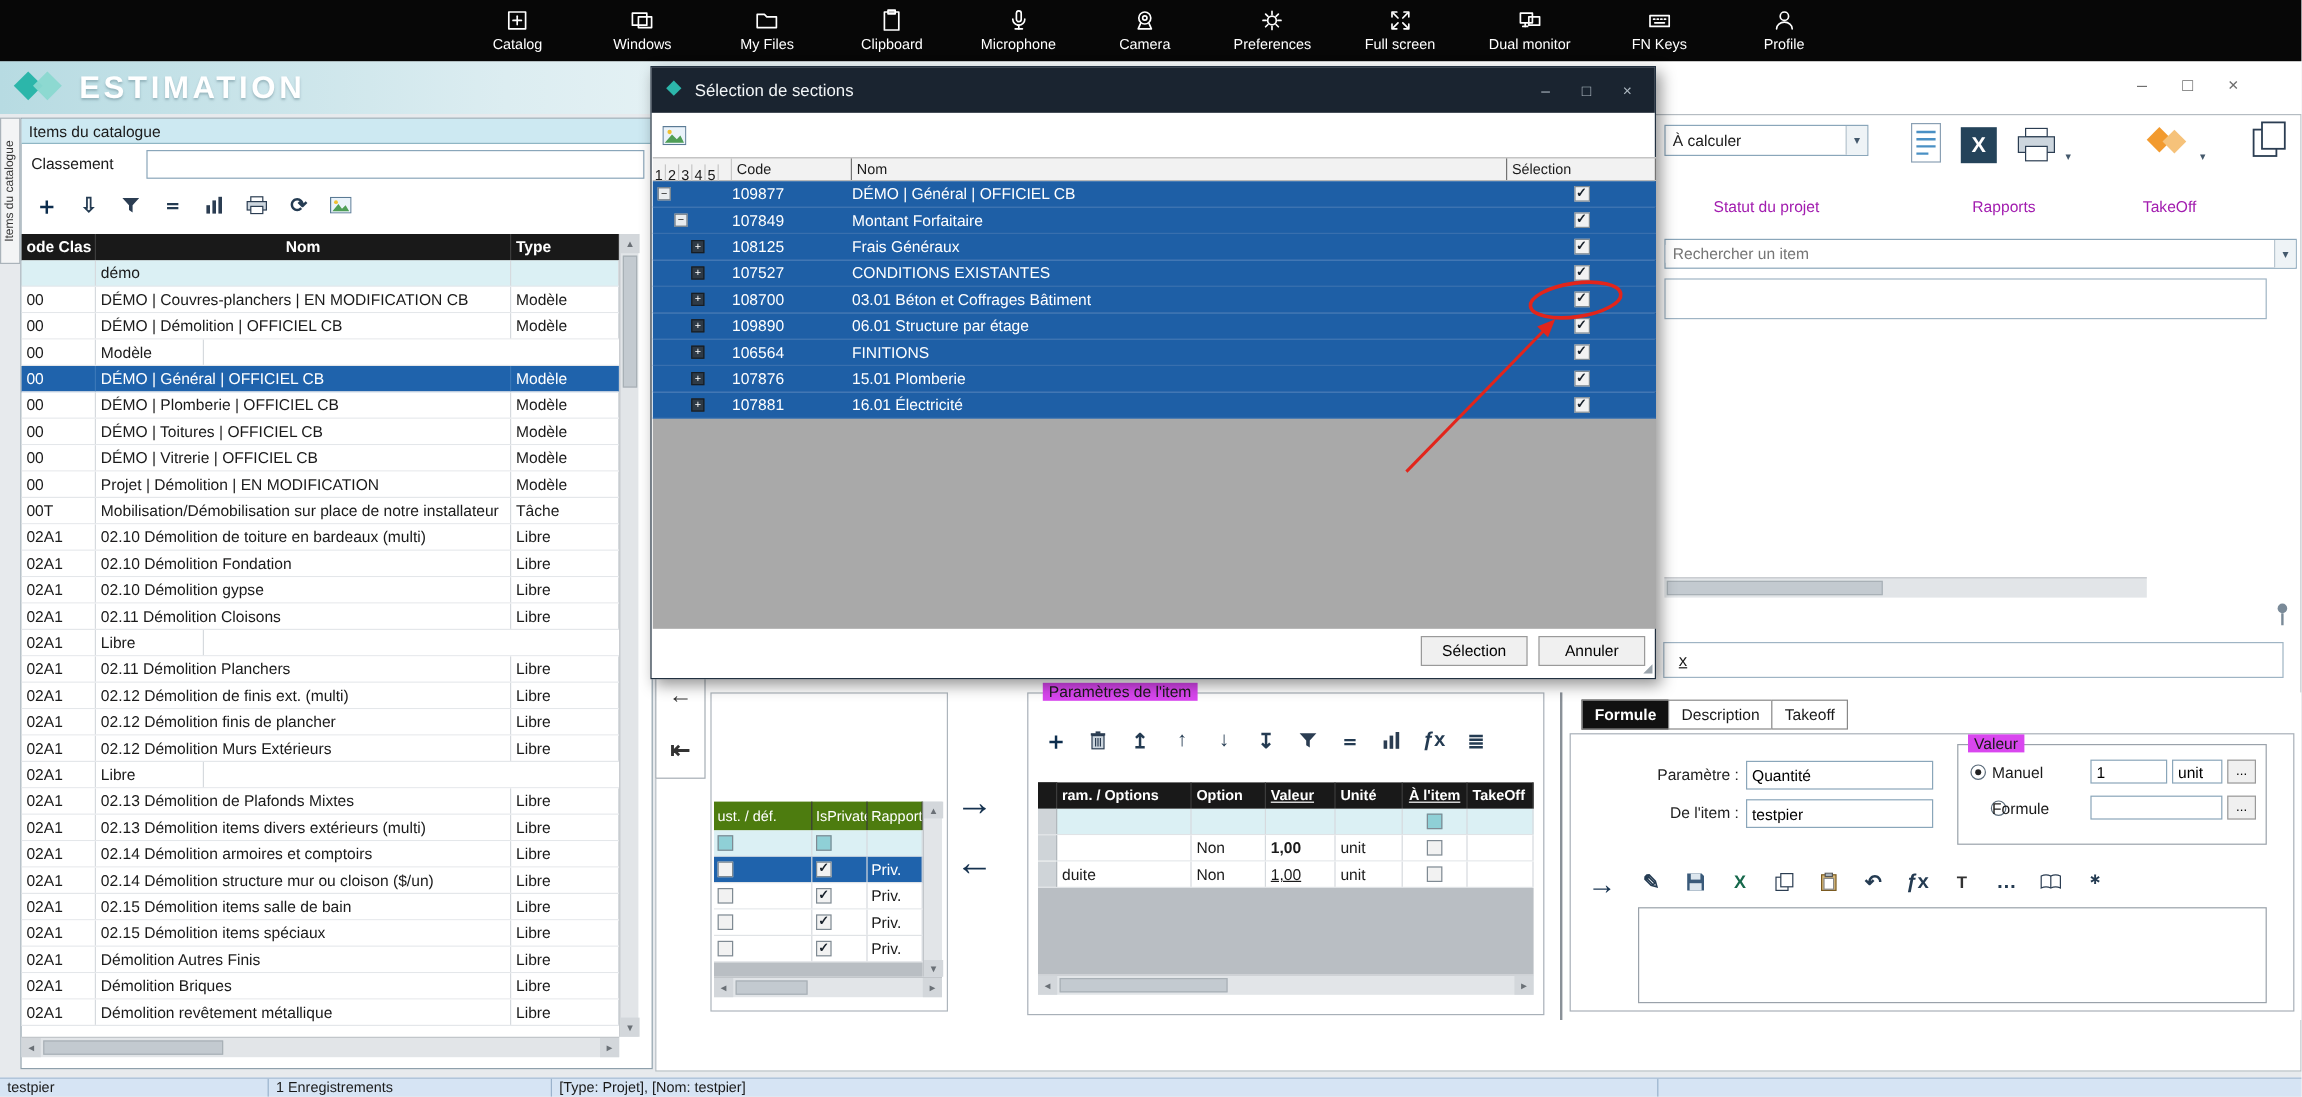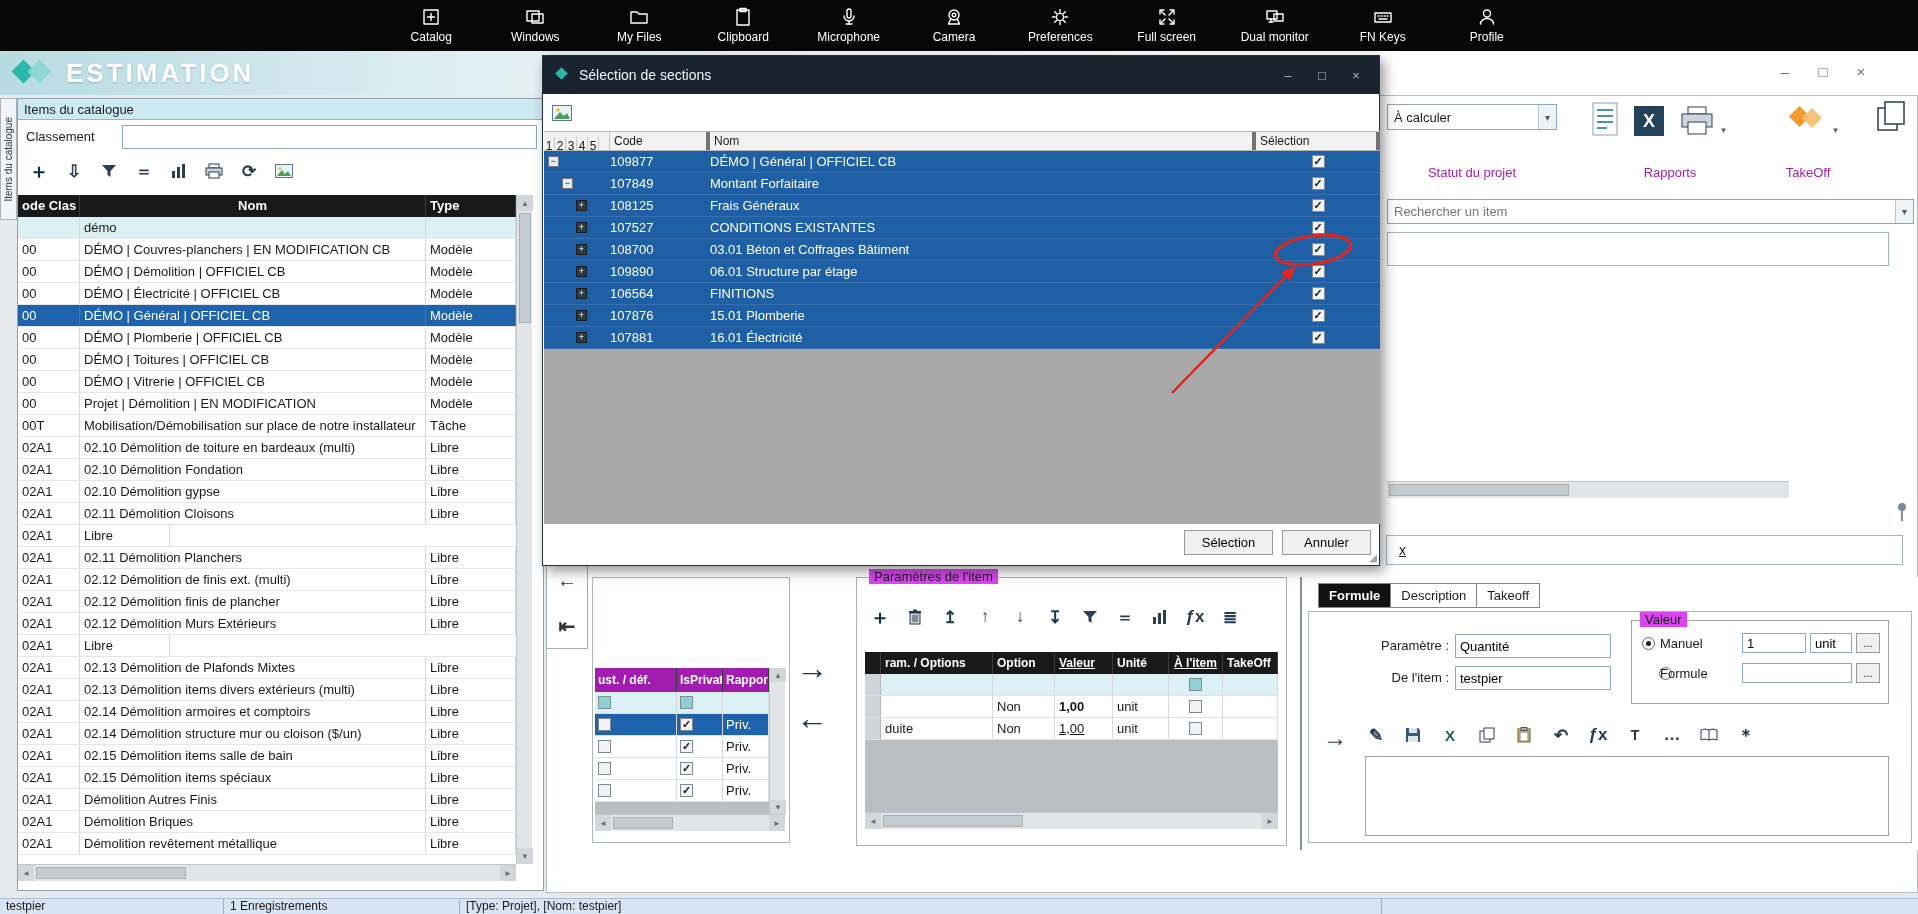--- a/index.html
+++ b/index.html
@@ -76,39 +76,39 @@
 
 
 .dialog{left:542px;top:55px;width:838px;height:511px;background:#fff;border:1px solid #223140;box-shadow:4px 5px 12px rgba(0,0,0,.42);z-index:30}
 .dlg-header{position:absolute;left:0;top:0;width:100%;height:38px;background:#1a2430;display:flex;align-items:center;padding-left:10px}
 .dlg-title{color:#f2f5f7;font-size:14px;margin-left:8px}
 .dlg-ctrls{position:absolute;right:6px;top:7px;display:flex}
 .dlg-ctrl{width:34px;height:24px;color:#aeb9c2;display:inline-flex;align-items:center;justify-content:center;font-size:13px;cursor:pointer}
 .dlg-toolbar{position:absolute;left:8px;top:46px}
 .dlg-gridhead{position:absolute;left:1px;top:75px;width:836px;height:20px;background:#f2f2f2;display:flex;font-size:12px;border-top:1px solid #b8b8b8;border-bottom:1px solid #b8b8b8}
 .lvl{display:inline-block;width:11px;height:100%;border-right:1px solid #c6c6c6;text-align:center;line-height:18px}
-.gh{display:inline-block;padding:0 4px;line-height:18px;border-right:4px solid #737373}
+.gh{display:inline-block;padding:0 4px;line-height:18px;border-right:1px solid #737373}
 .gh.code{width:100px}.gh.nom{width:546px}.gh.sel{width:124px}
 #dlg-rows{position:absolute;left:1px;top:95px;width:836px}
 .dlg-row{display:flex;height:22px;background:#1e5fa6;color:#fff;border-bottom:1px solid #386fae;cursor:pointer}
 .tree{position:relative;width:66px}
 .tbox{position:absolute;top:5px;width:11px;height:11px;background:#e8ecef;border:1px solid #6a7680;color:#222;font-size:9px;line-height:9px;text-align:center;cursor:pointer}
 .tbox.plus{background:#2e3a46;color:#fff;border-color:#161d24}
 .d-code{width:100px;line-height:22px}
 .d-nom{width:546px;line-height:22px;overflow:hidden;white-space:nowrap}
 .d-sel{width:124px;display:flex;align-items:center;justify-content:center}
 .dlg-gray{position:absolute;left:1px;top:293px;width:836px;height:175px;background:#a9a9a9}
 .dlg-btn{position:absolute;top:474px;width:89px;height:25px}
 .grip{position:absolute;right:2px;bottom:2px;color:#9aa4ac;font-size:10px}
 
 
 .arrowbox{left:546px;top:557px;width:42px;height:92px;background:#fff;border:1px solid #a5adb4;z-index:2;display:flex;flex-direction:column;align-items:center;justify-content:space-around}
 .arrowbox .icon{font-size:20px;font-weight:bold;color:#333}
 .midpanel{left:592px;top:577px;width:198px;height:266px;background:#fff;border:1px solid #adb5bc;z-index:2}
-#mid-headers{position:absolute;left:2px;top:90px;display:flex;height:24px;background:#a21caf;color:#fff;font-size:12px;font-weight:bold}
+#mid-headers{position:absolute;left:2px;top:90px;display:flex;height:24px;background:#4d7c0f;color:#fff;font-size:12px;font-weight:normal}
 .mh{display:inline-block;padding:0 3px;line-height:24px;border-right:1px solid #3a3a3a;overflow:hidden;white-space:nowrap}
 .mh0,.mc0{width:82px}.mh1,.mc1{width:46px}.mh2,.mc2{width:46px}
 #mid-rows{position:absolute;left:2px;top:114px}
 .mid-row{display:flex;height:22px;background:#fff;border-bottom:1px solid #e0e3e6}
 .mid-row.filter{background:#dbf0f4}
 .mid-row.sel{background:#1f63ac;color:#fff}
 .mc{display:flex;align-items:center;padding:0 3px;border-right:1px solid #d6dade;overflow:hidden}
 .mid-gray{position:absolute;left:2px;top:224px;width:174px;height:12px;background:#b9bec3}
 .navarrow{font-size:32px;font-weight:bold;color:#16324f;z-index:2;line-height:1}
 
@@ -429,21 +429,20 @@
         <span class="cc nom">DÉMO | Couvres-planchers | EN MODIFICATION CB</span>
         <span class="cc type">Modèle</span>
       </div>
       <div class="cat-row">
         <span class="cc code">00</span>
         <span class="cc nom">DÉMO | Démolition | OFFICIEL CB</span>
         <span class="cc type">Modèle</span>
       </div>
       <div class="cat-row">
         <span class="cc code">00</span>
-        <span class="cc nom">DÉMO | Électricité | OFFICIEL CB</span>
         <span class="cc type">Modèle</span>
       </div>
       <div class="cat-row sel">
         <span class="cc code">00</span>
         <span class="cc nom">DÉMO | Général | OFFICIEL CB</span>
         <span class="cc type">Modèle</span>
       </div>
       <div class="cat-row">
         <span class="cc code">00</span>
         <span class="cc nom">DÉMO | Plomberie | OFFICIEL CB</span>

